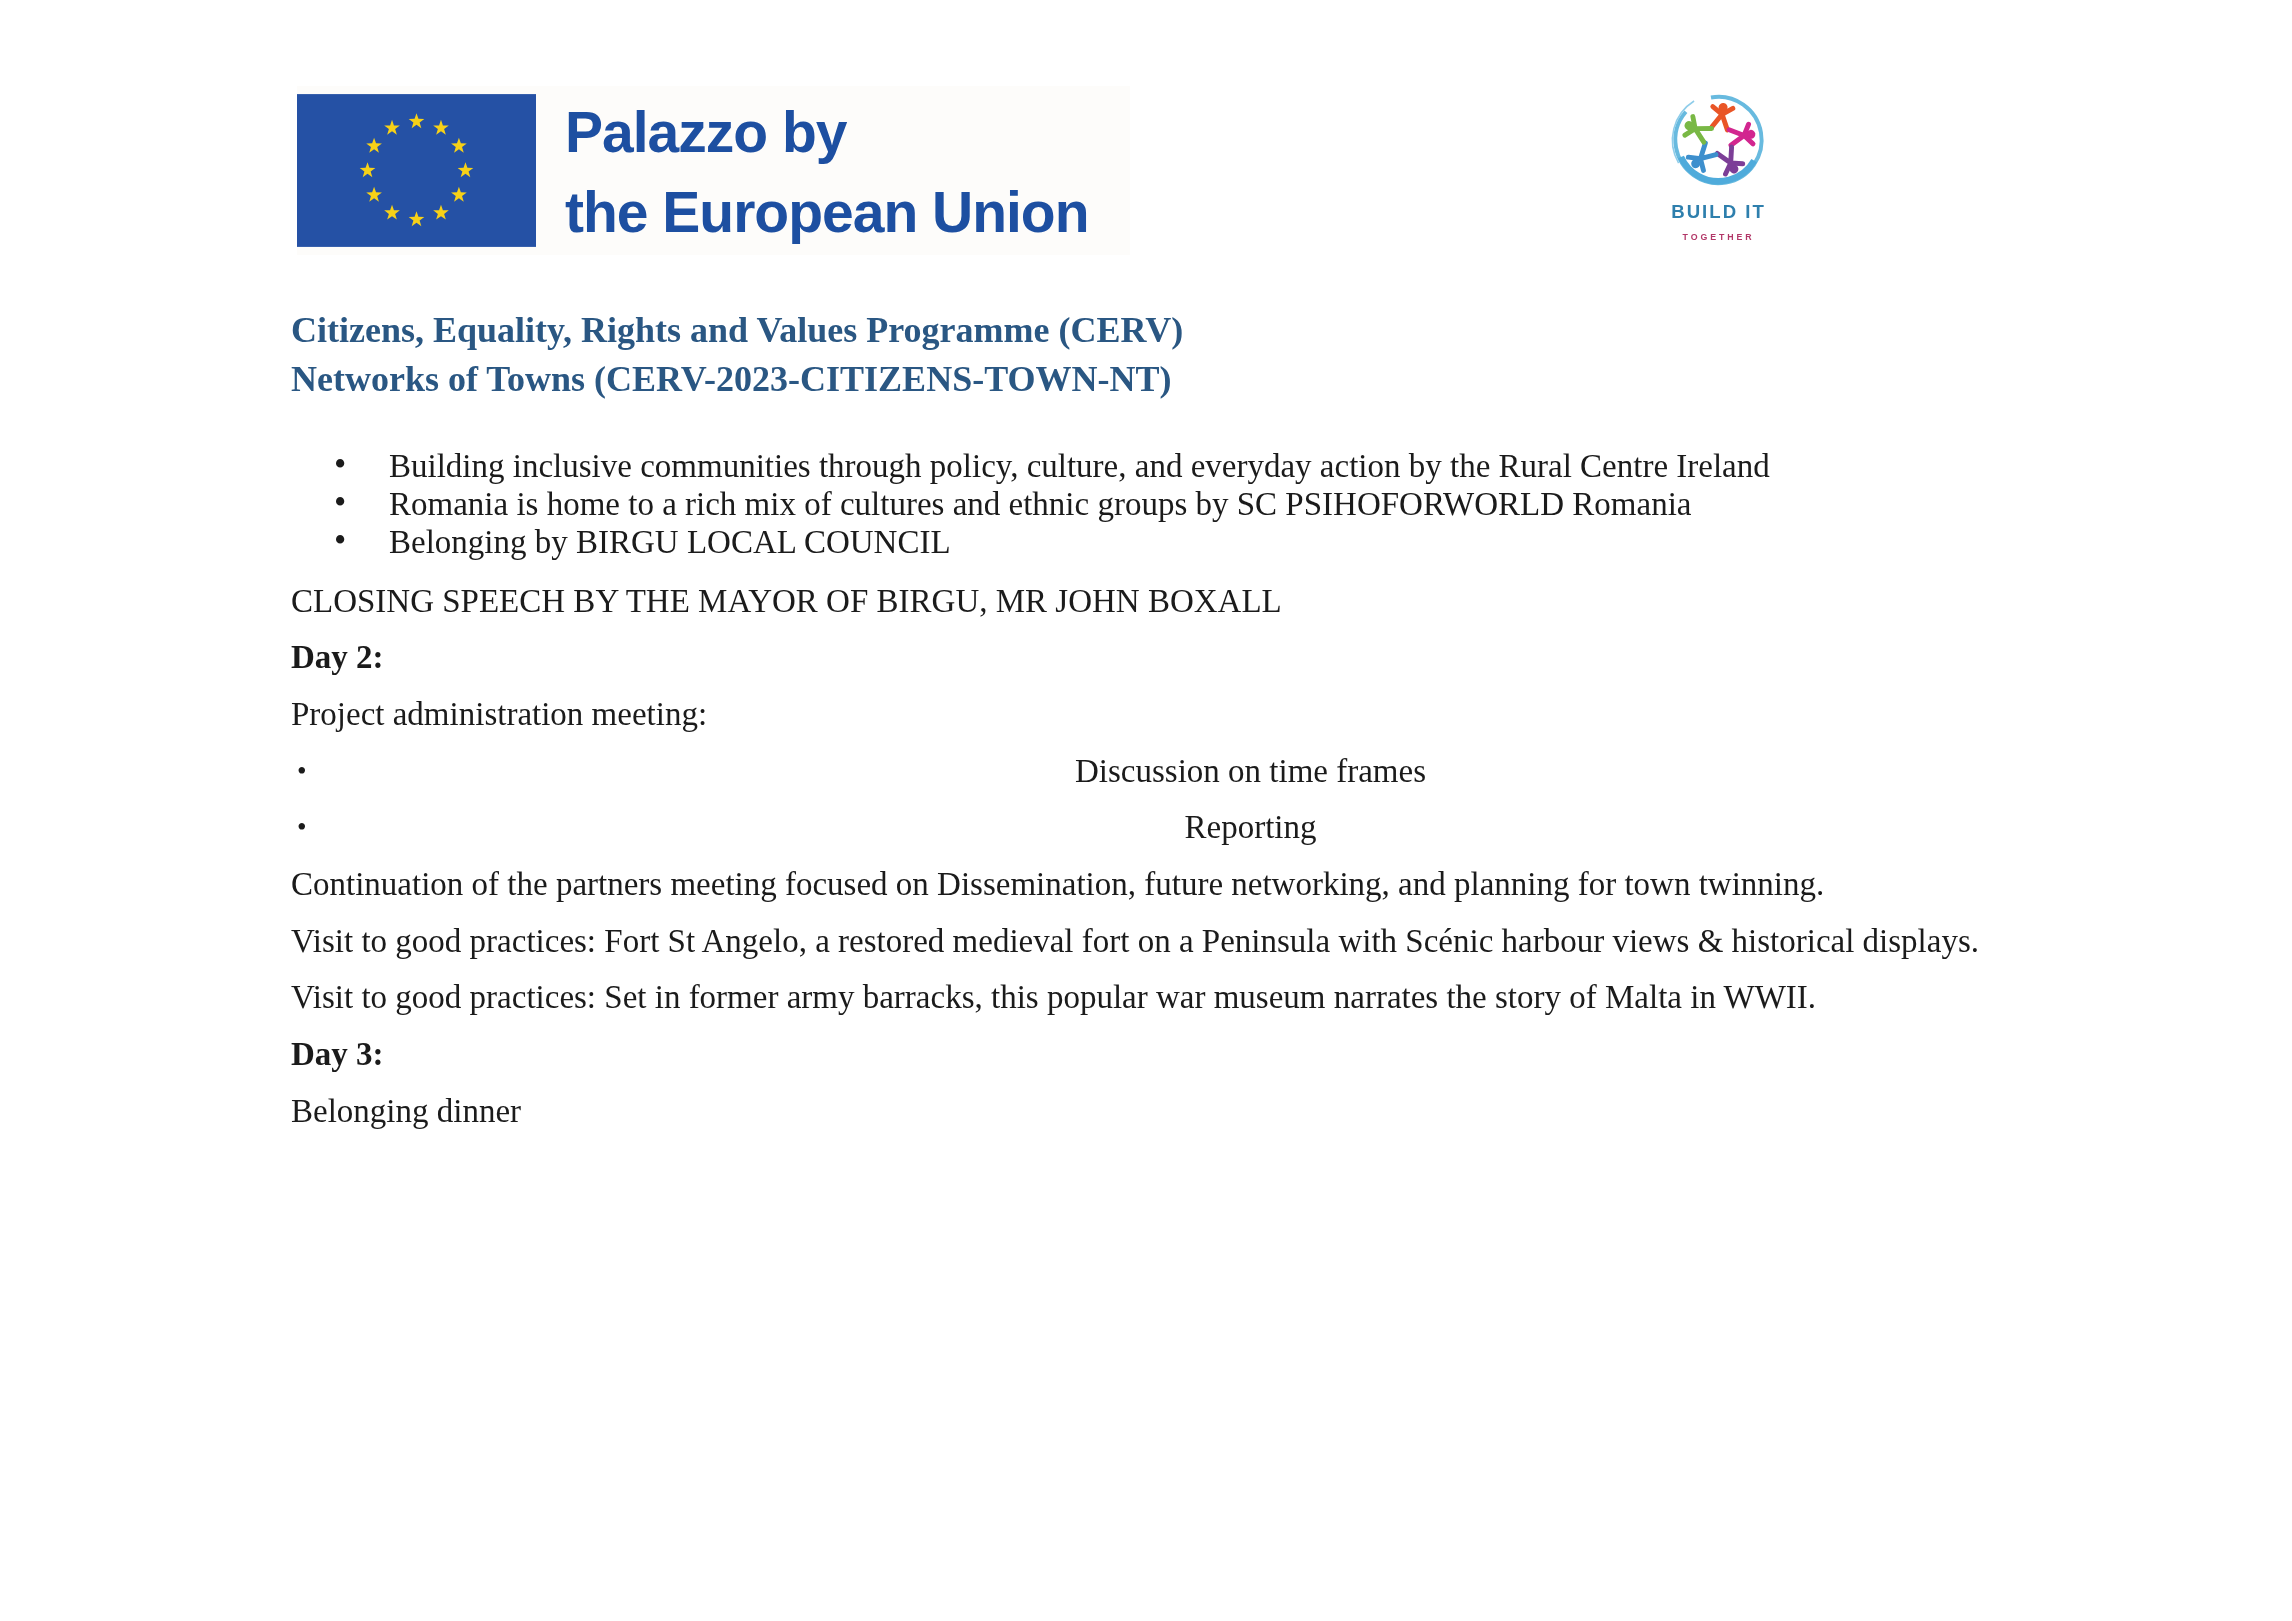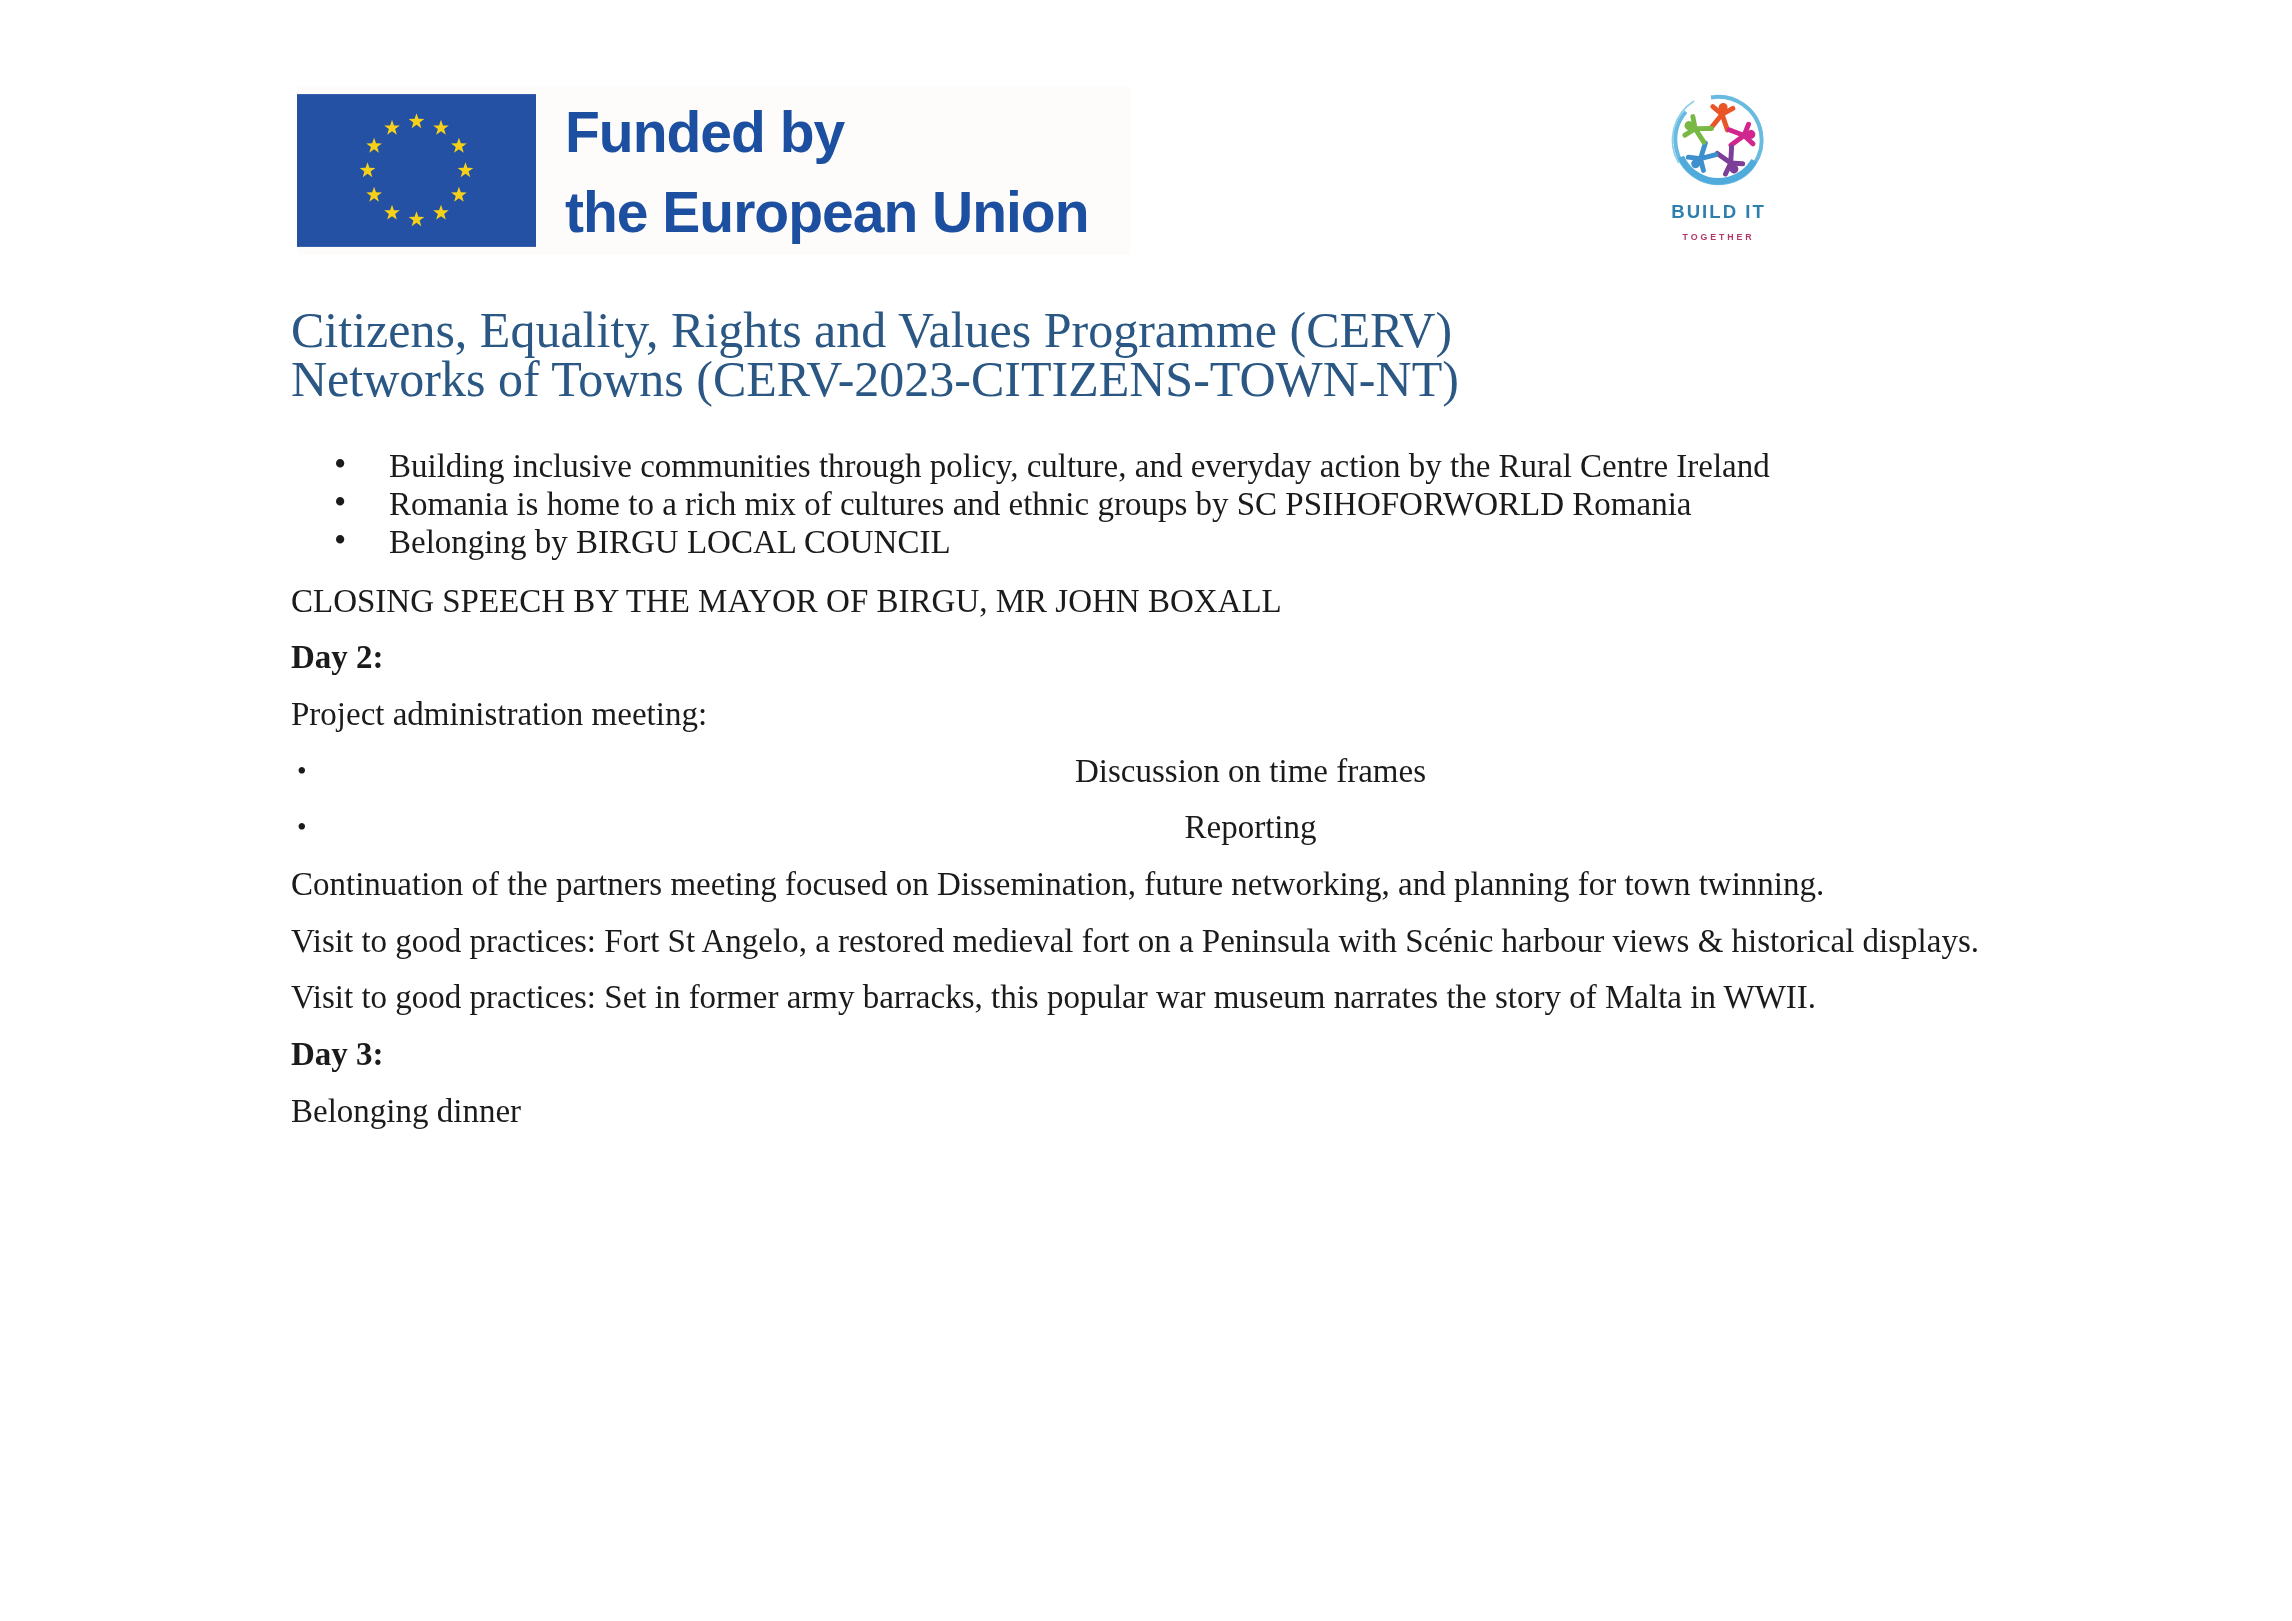--- a/index.html
+++ b/index.html
@@ -32,21 +32,21 @@
     color:#2e7fad;margin-top:1px;white-space:nowrap;
   }
   .build-subtitle{
     font-family:"Liberation Sans","DejaVu Sans",sans-serif;
     font-weight:bold;font-size:8.8px;letter-spacing:2.9px;
     color:#b23768;margin-top:9px;white-space:nowrap;
   }
   
   .content{position:absolute;left:291px;top:306px;width:1823px;}
   .doc-heading{
-    font-size:50px;line-height:49px;font-weight:normal;
+    font-size:36px;line-height:49px;font-weight:bold;
     color:#2a5783;margin:0 0 43px 0;
   }
   .doc-heading div{white-space:nowrap;}
   ul{list-style:none;margin:0;padding:0;}
   .program-list{font-size:33px;line-height:38px;margin:0 0 19.6px 0;}
   .program-list li{position:relative;padding-left:98px;}
   .program-list li::before{
     content:"•";position:absolute;left:43px;top:-1px;font-size:35px;
   }
   .para{font-size:33px;line-height:41px;margin:0 0 15.7px 0;}
@@ -78,21 +78,21 @@
         <use href="#st" x="147" y="121.3"></use>
         <use href="#st" x="122" y="128"></use>
         <use href="#st" x="97" y="121.3"></use>
         <use href="#st" x="78.7" y="103"></use>
         <use href="#st" x="72" y="78"></use>
         <use href="#st" x="78.7" y="53"></use>
         <use href="#st" x="97" y="34.7"></use>
       </g>
     </svg>
     <div class="eu-text">
-      <div>Funded by</div>
+      <div>Palazzo by</div>
       <div>the European Union</div>
     </div>
   </div>
 
   <div class="build-logo">
     <svg width="147" height="110" viewBox="0 0 150 112" aria-hidden="true">
       <defs>
         <g id="pf">
           <circle cx="0" cy="-13.5" r="4.6" fill="currentColor"></circle>
           <path d="M0,-6.5 L-10.5,-13 M0,-6.5 L10,-14 M0,-6.5 L-8.5,7.5 M0,-6.5 L7.5,8.5" stroke="currentColor" stroke-width="5" stroke-linecap="round" fill="none"></path>

